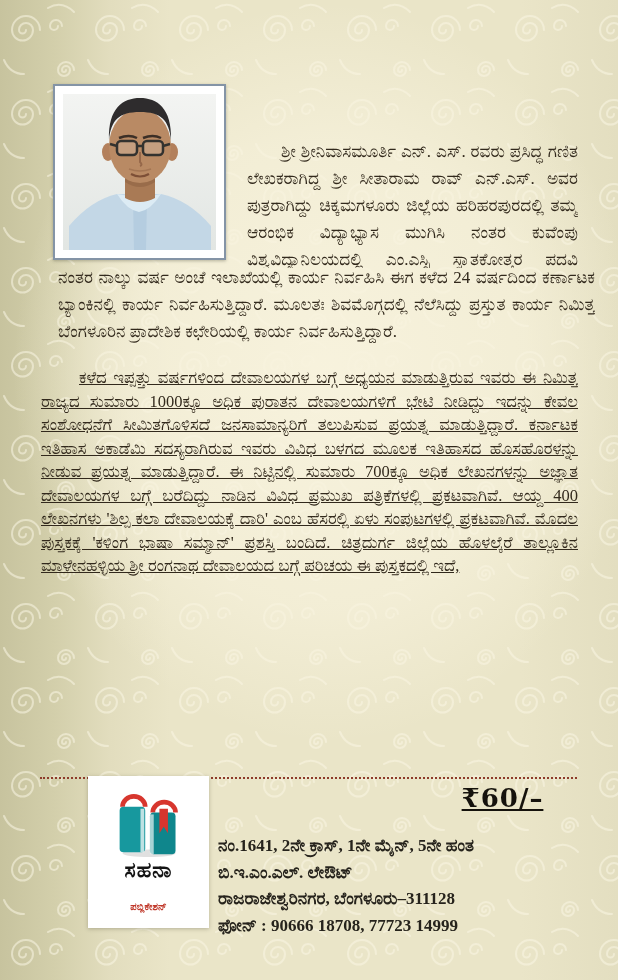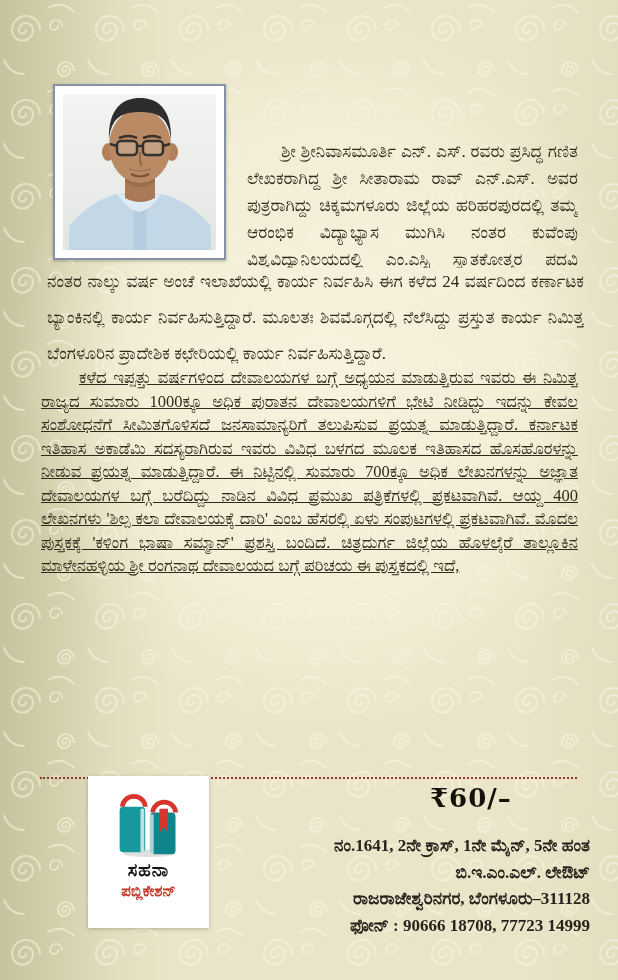--- a/index.html
+++ b/index.html
@@ -38,53 +38,55 @@
 
   
   .kn{
     color:#32291c;
     font-size:17px;
     text-align:justify;
     position:absolute;
     overflow:hidden;
   }
   .para1-side{left:247px;top:138px;width:331px;height:130px;line-height:27px;text-indent:34px;}
-  .para1-full{left:47px;top:264px;width:537px;height:110px;line-height:36px;}
+  .para1-full{left:58px;top:264px;width:537px;height:110px;line-height:27px;}
   .para2{left:41px;top:366px;width:537px;height:258px;line-height:23.5px;text-indent:38px;font-size:16.5px;text-decoration:underline;}
   .para3{left:41px;top:629px;width:537px;height:82px;line-height:26.5px;text-indent:38px;}
 
   
   .dashed-line{
     position:absolute;left:40px;top:777px;width:537px;height:0;
     border-top:2px dotted #8d3b2a;
   }
   .price{
     position:absolute;left:430px;top:783px;width:145px;
     font-size:26px;font-weight:bold;color:#15120c;
-    letter-spacing:1px;
+    text-align:center;letter-spacing:1px;
     font-family:"DejaVu Serif","Liberation Serif",serif;
+    text-decoration:underline;
   }
   .logo-box{
     position:absolute;left:88px;top:776px;width:121px;height:152px;
     background:#ffffff;
     box-shadow:0 1px 4px rgba(60,60,40,0.30);
     text-align:center;
   }
   .logo-box svg{display:block;margin:10px auto 0 auto;}
   .pub-name{
-    font-size:18px;font-weight:bold;color:#141414;
+    font-size:21px;font-weight:bold;color:#141414;
     line-height:24px;letter-spacing:1px;
   }
   .pub-sub{
-    font-size:15px;font-weight:bold;color:#c0392b;
+    font-size:10px;font-weight:bold;color:#c0392b;
     line-height:18px;
+    margin-top:16px;
   }
   .address{
     position:absolute;left:218px;top:833px;width:372px;
-    text-align:right;color:#26231c;font-weight:bold;
+    text-align:left;color:#26231c;font-weight:bold;
     font-size:17px;line-height:26.5px;
   }
 </style>
 </head>
 <body>
 
 <div class="cover">
 
   <svg class="bg-svg" xmlns="http://www.w3.org/2000/svg" width="618" height="980">
     <defs>

